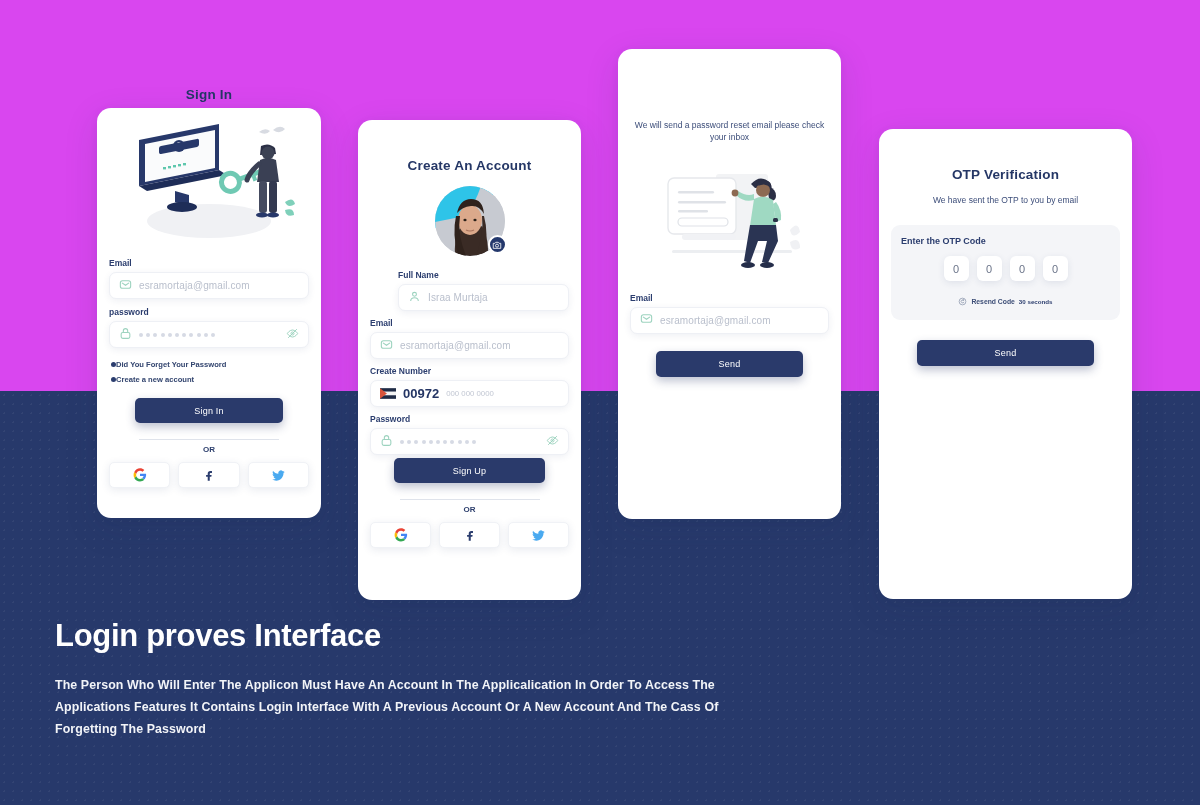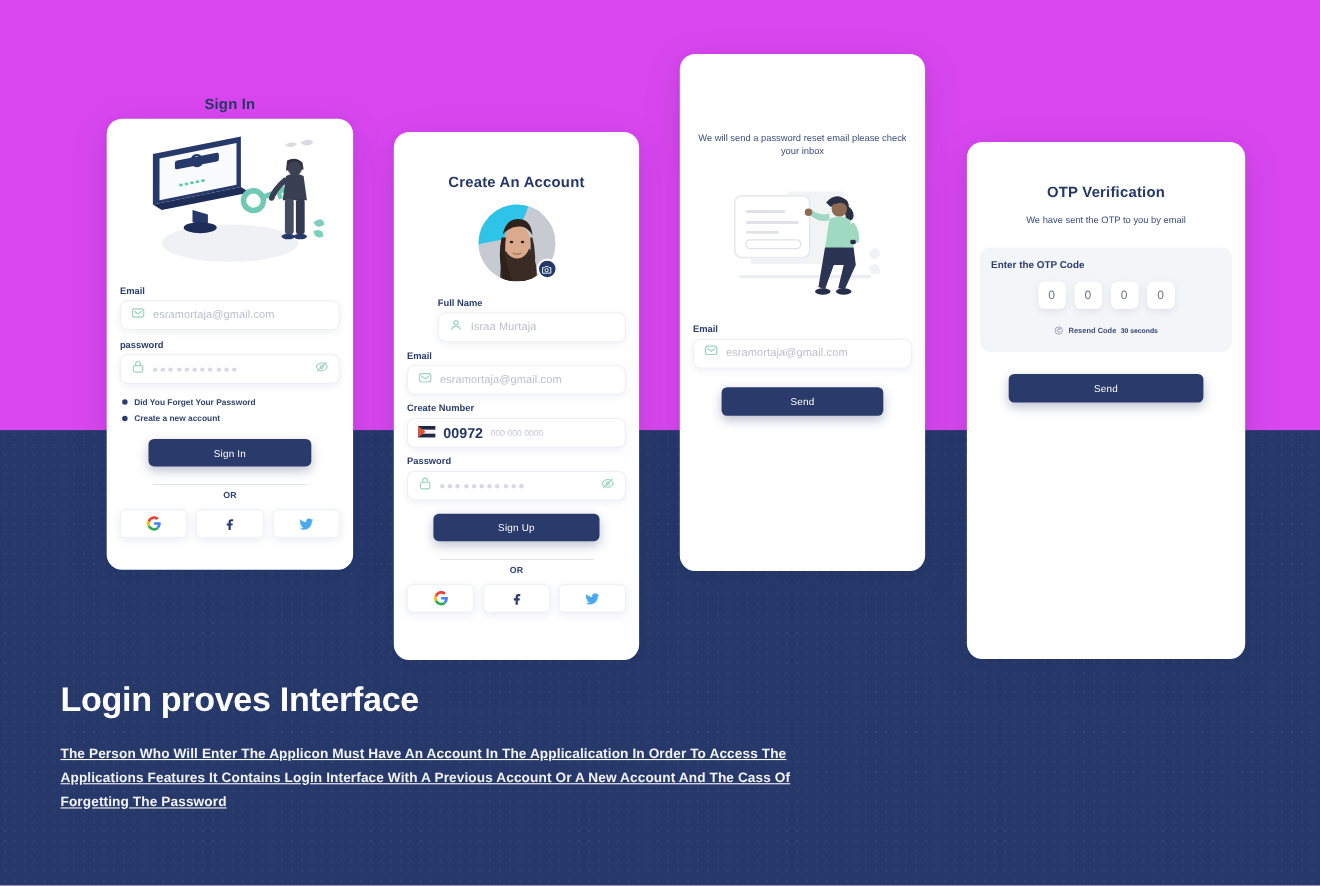--- a/index.html
+++ b/index.html
@@ -90,21 +90,21 @@
   .social-row { display: flex; gap: 8px; padding: 0 12px; }
   .social-btn {
     flex: 1; height: 26px; border-radius: 5px; background: #fff;
     border: 1px solid #f0f2f6;
     box-shadow: 0 2px 8px rgba(40,60,110,0.10);
     display: flex; align-items: center; justify-content: center; cursor: pointer;
   }
 
   
   .bullets { padding: 0 14px; }
-  .bullet-row { display: flex; align-items: center; gap: 6px; margin-bottom: 6px; text-align: right; }
+  .bullet-row { display: flex; align-items: center; margin-bottom: 6px; text-align: right; }
   .bullet-dot { width: 5px; height: 5px; border-radius: 50%; background: #2b3d6e; flex:0 0 auto;}
   .bullet-txt { font-size: 7.6px; color: #33456f; font-weight: 600; }
 
   
   .avatar-wrap { position: relative; width: 70px; height: 70px; margin: 0 auto; }
   .avatar-circle {
     width: 70px; height: 70px; border-radius: 50%; overflow: hidden;
     background: linear-gradient(150deg,#2ec4e8 0%, #2ec4e8 38%, #c9ccd2 38%, #c9ccd2 100%);
     position: relative;
   }
@@ -133,21 +133,21 @@
   .resend-txt { font-size: 6.8px; color: #3d4e77; font-weight: 600; }
   .resend-sec { font-size: 6.2px; color: #2b3d6e; font-weight: bold; }
 
   
   .bottom-block { position: absolute; left: 55px; top: 618px; width: 700px; }
   .headline {
     font-size: 31px; font-weight: bold; color: #fff; letter-spacing: -0.3px;
   }
   .body-copy {
     margin-top: 21px; font-size: 12.4px; color: #f2f4f8;
-    line-height: 1.76; font-weight: 600; letter-spacing: .1px; text-decoration: underline;
+    line-height: 1.76; font-weight: 600; letter-spacing: .1px;
   }
 </style>
 </head>
 <body>
 
 <div class="stage">
 
   <div class="navy-band"></div>
 
   <div class="title-outside t-signin">Sign In</div>
@@ -401,21 +401,21 @@
         <span class="ic eye">
           <svg width="13" height="13" viewBox="0 0 24 24" fill="none" stroke="#9dd3bf" stroke-width="1.8">
             <path d="M2.5 12s3.8-6.5 9.5-6.5S21.5 12 21.5 12s-3.8 6.5-9.5 6.5S2.5 12 2.5 12z"></path>
             <circle cx="12" cy="12" r="2.8"></circle>
               <path d="M4 20L20 4"></path>
           </svg>
         </span>
       </div>
     </div>
 
-    <div style="padding:0 36px; margin-top:12px;">
+    <div style="padding:0 36px; margin-top:3px;">
       <div class="btn-primary" style="height:25px;">Sign Up</div>
     </div>
 
     <div class="or-wrap" style="margin-top:16px;">
       <div class="or-line" style="width:140px;"></div>
       <div class="or-txt">OR</div>
     </div>
 
     <div class="social-row" style="margin-top:8px;">
       <div class="social-btn">

